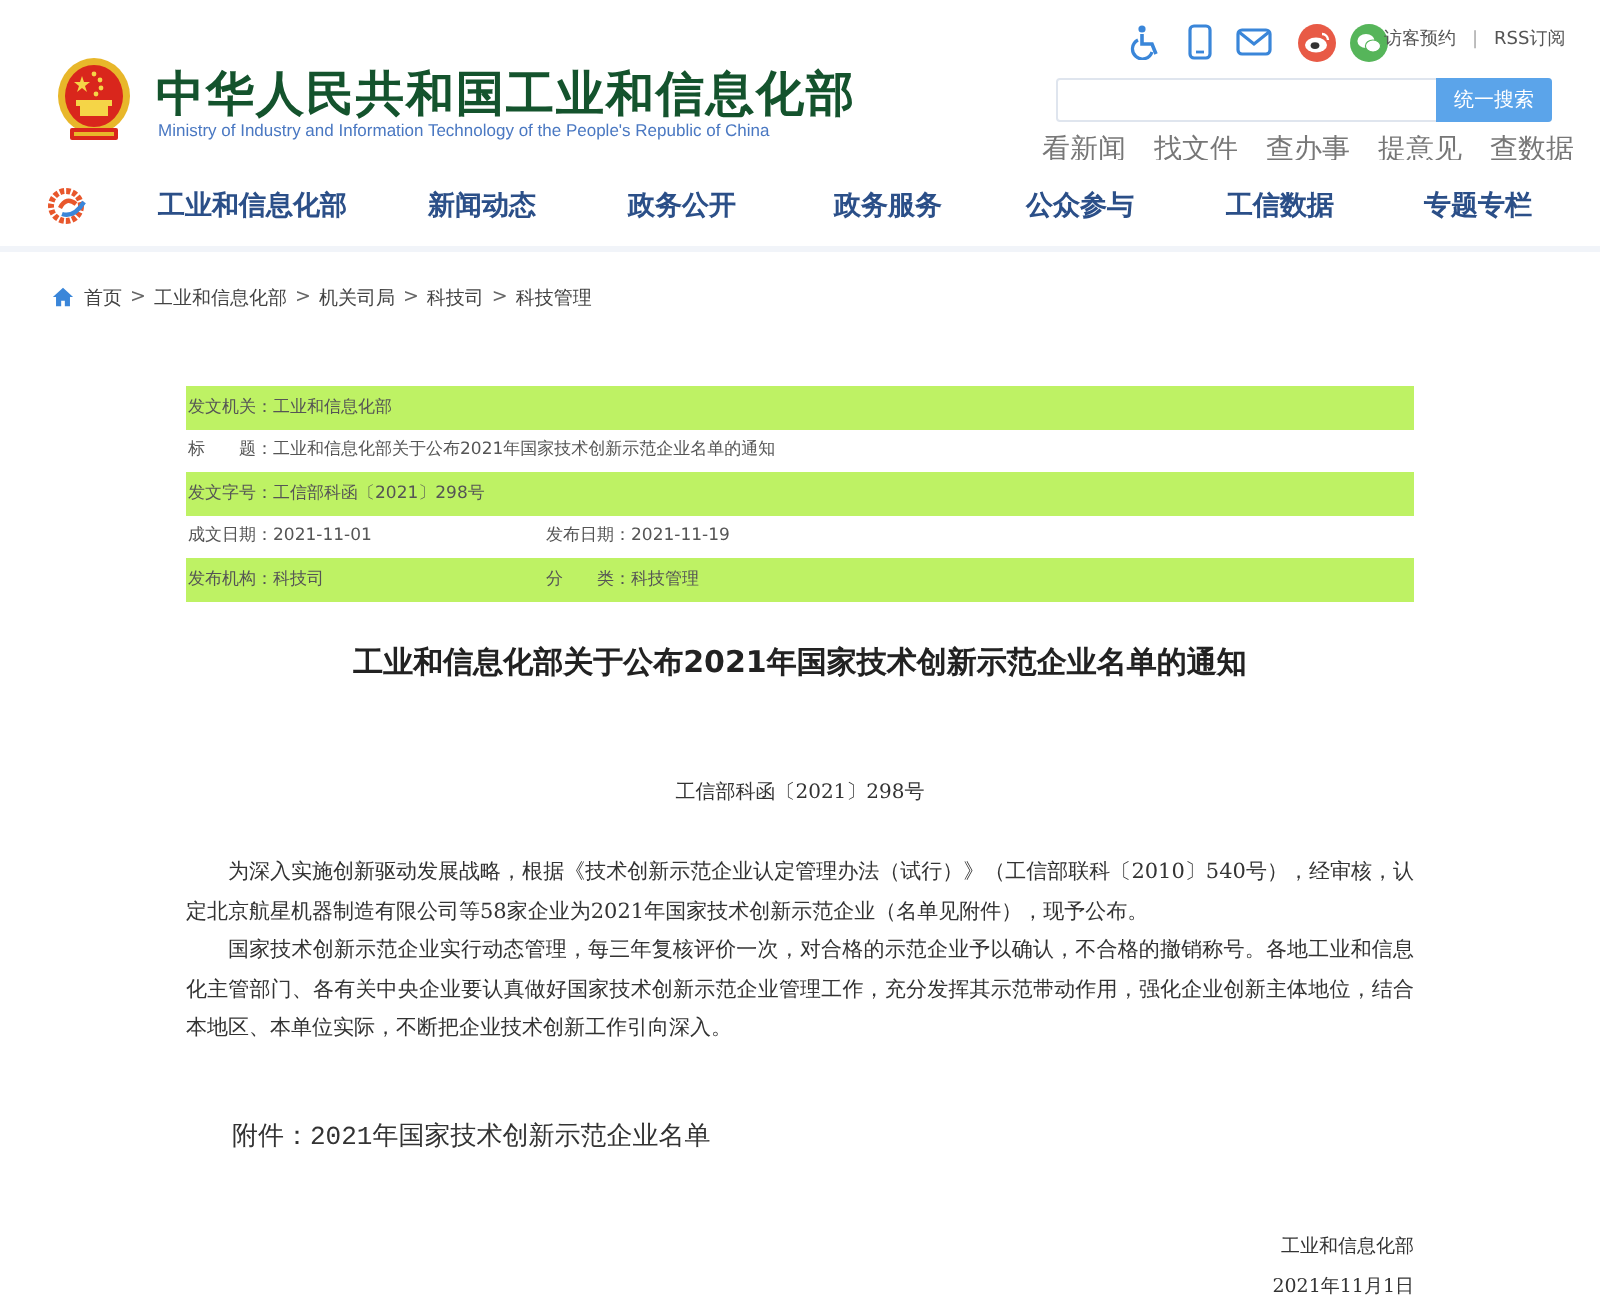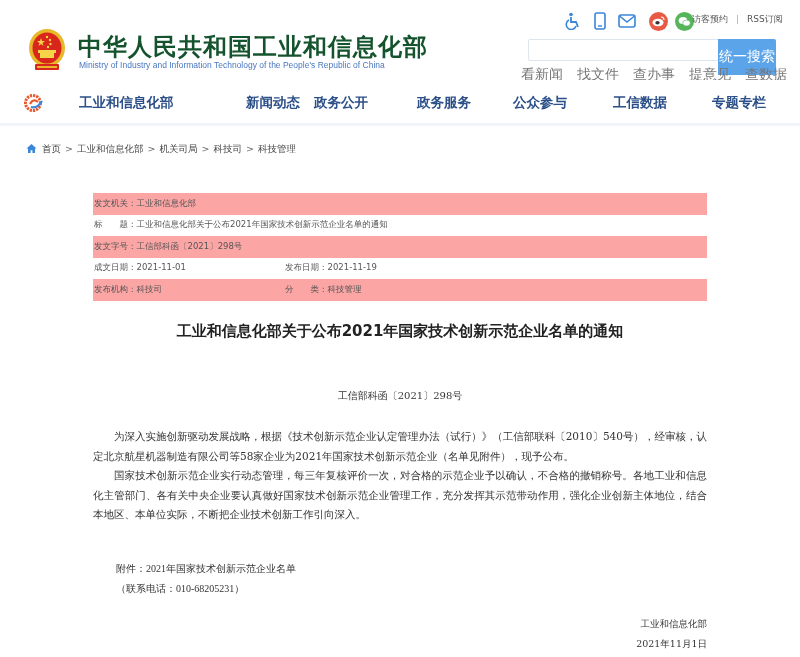--- a/index.html
+++ b/index.html
@@ -13,50 +13,50 @@
   .site-subtitle { position: absolute; left: 79px; top: 60px; font-size: 8.5px; color: #4a78c2; white-space: nowrap; font-family: "Liberation Sans", sans-serif; }
 
   .top-icons { position: absolute; left: 563px; top: 10px; height: 22px; display: flex; align-items: center; }
   .ticon { width: 20px; height: 20px; display: inline-flex; align-items: center; justify-content: center; margin-right: 7px; }
   .ticon.round { border-radius: 50%; width: 19px; height: 19px; }
   .top-links { position: absolute; left: 692px; top: 13px; font-size: 9px; color: #555; white-space: nowrap; }
   .top-links .sep { color: #aaa; margin: 0 8px; }
 
   .search-box { position: absolute; left: 528px; top: 39px; width: 248px; height: 22px; border: 1px solid #dfe5ee; border-radius: 2px; background: #fff; }
   .search-input { position: absolute; left: 0; top: 0; width: 189px; height: 20px; border: none; outline: none; background: transparent; font-size: 10px; padding-left: 6px; }
-  .search-btn { position: absolute; right: -1px; top: -1px; width: 58px; height: 36px; background: #5ba4ea; color: #fff; font-size: 14px; border: none; border-radius: 0 2px 2px 0; display: flex; align-items: center; justify-content: center; }
+  .search-btn { position: absolute; right: -1px; top: -1px; width: 58px; height: 22px; background: #5ba4ea; color: #fff; font-size: 10px; border: none; border-radius: 0 2px 2px 0; display: flex; align-items: center; justify-content: center; }
 
   .quick-links { position: absolute; left: 521px; top: 66px; font-size: 14px; color: #777; white-space: nowrap; display: flex; }
   .quick-links span { margin-right: 14px; }
 
   
   .nav { position: absolute; left: 0; top: 80px; width: 800px; height: 46px; background: #fff; border-bottom: 3px solid #f1f4f9; }
   .nav-logo { position: absolute; left: 24px; top: 14px; width: 20px; height: 18px; }
   .nav-item { position: absolute; top: 14px; font-size: 13.5px; font-weight: bold; color: #2b4f88; white-space: nowrap; }
 
   
   .breadcrumb { position: absolute; left: 26px; top: 143px; font-size: 9.5px; color: #444; white-space: nowrap; display: flex; align-items: flex-start; }
   .breadcrumb .home-icon { width: 11px; height: 11px; margin-right: 5px; }
   .breadcrumb .sep { margin: 0 4px; color: #666; }
   .breadcrumb a { color: #444; text-decoration: none; }
 
   
   .meta-table { position: absolute; left: 93px; top: 193px; width: 614px; }
   .meta-row { height: 21.5px; font-size: 8.5px; color: #555; display: flex; align-items: center; position: relative; }
-  .meta-row.grey { background: #fca5a5; }
+  .meta-row.grey { background: #bef264; }
   .meta-cell { position: absolute; white-space: nowrap; }
   .meta-cell.col1 { left: 1px; }
-  .meta-cell.col2 { left: 192px; }
+  .meta-cell.col2 { left: 180px; }
 
   
   .article-title { position: absolute; left: 0; width: 800px; top: 322px; text-align: center; font-size: 15px; font-weight: bold; color: #222; }
   .doc-number { position: absolute; left: 0; width: 800px; top: 389px; text-align: center; font-size: 10px; color: #333; font-family: "DejaVu Serif", serif; }
   .body-text { position: absolute; left: 93px; width: 614px; top: 427px; font-size: 10.5px; color: #333; line-height: 19.5px; font-family: "DejaVu Serif", serif; }
   .body-text p { text-indent: 2em; text-align: justify; }
-  .attachment { position: absolute; left: 116px; top: 559px; font-size: 10px; color: #333; font-family: Liberation Serif, serif; line-height: 20px; }
+  .attachment { position: absolute; left: 116px; top: 559px; font-size: 13px; color: #333; font-family: Liberation Mono, monospace; line-height: 20px; }
   .signature { position: absolute; right: 93px; top: 614px; font-size: 9.5px; color: #333; text-align: right; font-family: "DejaVu Serif", serif; line-height: 20px; }
 </style>
 </head>
 <body>
 
 <div class="header">
   <div class="emblem">
     <svg width="40" height="46" viewBox="0 0 40 46">
       <ellipse cx="20" cy="20" rx="18" ry="19" fill="#e8b72a"></ellipse>
       <ellipse cx="20" cy="20" rx="14.5" ry="15.5" fill="#d9261c"></ellipse>
@@ -129,21 +129,21 @@
 
 <div class="nav">
   <div class="nav-logo">
     <svg width="20" height="18" viewBox="0 0 20 18">
       <circle cx="9" cy="9" r="7.5" fill="none" stroke="#e8572c" stroke-width="3" stroke-dasharray="2.2 1"></circle>
       <path d="M6 10 Q9 4 14 8" stroke="#e8572c" stroke-width="2.2" fill="none"></path>
       <path d="M7 13 Q13 15 18 7" stroke="#3a86d9" stroke-width="2.2" fill="none"></path>
     </svg>
   </div>
   <div class="nav-item" style="left:79px;">工业和信息化部</div>
-  <div class="nav-item" style="left:214px;margin-left:32px;">新闻动态</div>
+  <div class="nav-item" style="left:214px;">新闻动态</div>
   <div class="nav-item" style="left:314px;">政务公开</div>
   <div class="nav-item" style="left:417px;">政务服务</div>
   <div class="nav-item" style="left:513px;">公众参与</div>
   <div class="nav-item" style="left:613px;">工信数据</div>
   <div class="nav-item" style="left:712px;">专题专栏</div>
 </div>
 
 <div class="breadcrumb">
   <svg class="home-icon" viewBox="0 0 12 12">
       <path d="M6 1 L11.5 6 L9.8 6 L9.8 11 L7 11 L7 8 L5 8 L5 11 L2.2 11 L2.2 6 L0.5 6 Z" fill="#3a86d9"></path>
@@ -182,19 +182,18 @@
 <div class="article-title">工业和信息化部关于公布2021年国家技术创新示范企业名单的通知</div>
 <div class="doc-number">工信部科函〔2021〕298号</div>
 
 <div class="body-text">
   <p>为深入实施创新驱动发展战略，根据《技术创新示范企业认定管理办法（试行）》（工信部联科〔2010〕540号），经审核，认定北京航星机器制造有限公司等58家企业为2021年国家技术创新示范企业（名单见附件），现予公布。</p>
   <p>国家技术创新示范企业实行动态管理，每三年复核评价一次，对合格的示范企业予以确认，不合格的撤销称号。各地工业和信息化主管部门、各有关中央企业要认真做好国家技术创新示范企业管理工作，充分发挥其示范带动作用，强化企业创新主体地位，结合本地区、本单位实际，不断把企业技术创新工作引向深入。</p>
 </div>
 
 <div class="attachment">
   <div>附件：2021年国家技术创新示范企业名单</div>
-  <div>（联系电话：010-68205231）</div>
 </div>
 
 <div class="signature">
   <div>工业和信息化部</div>
   <div>2021年11月1日</div>
 </div>
 
 </body></html>

